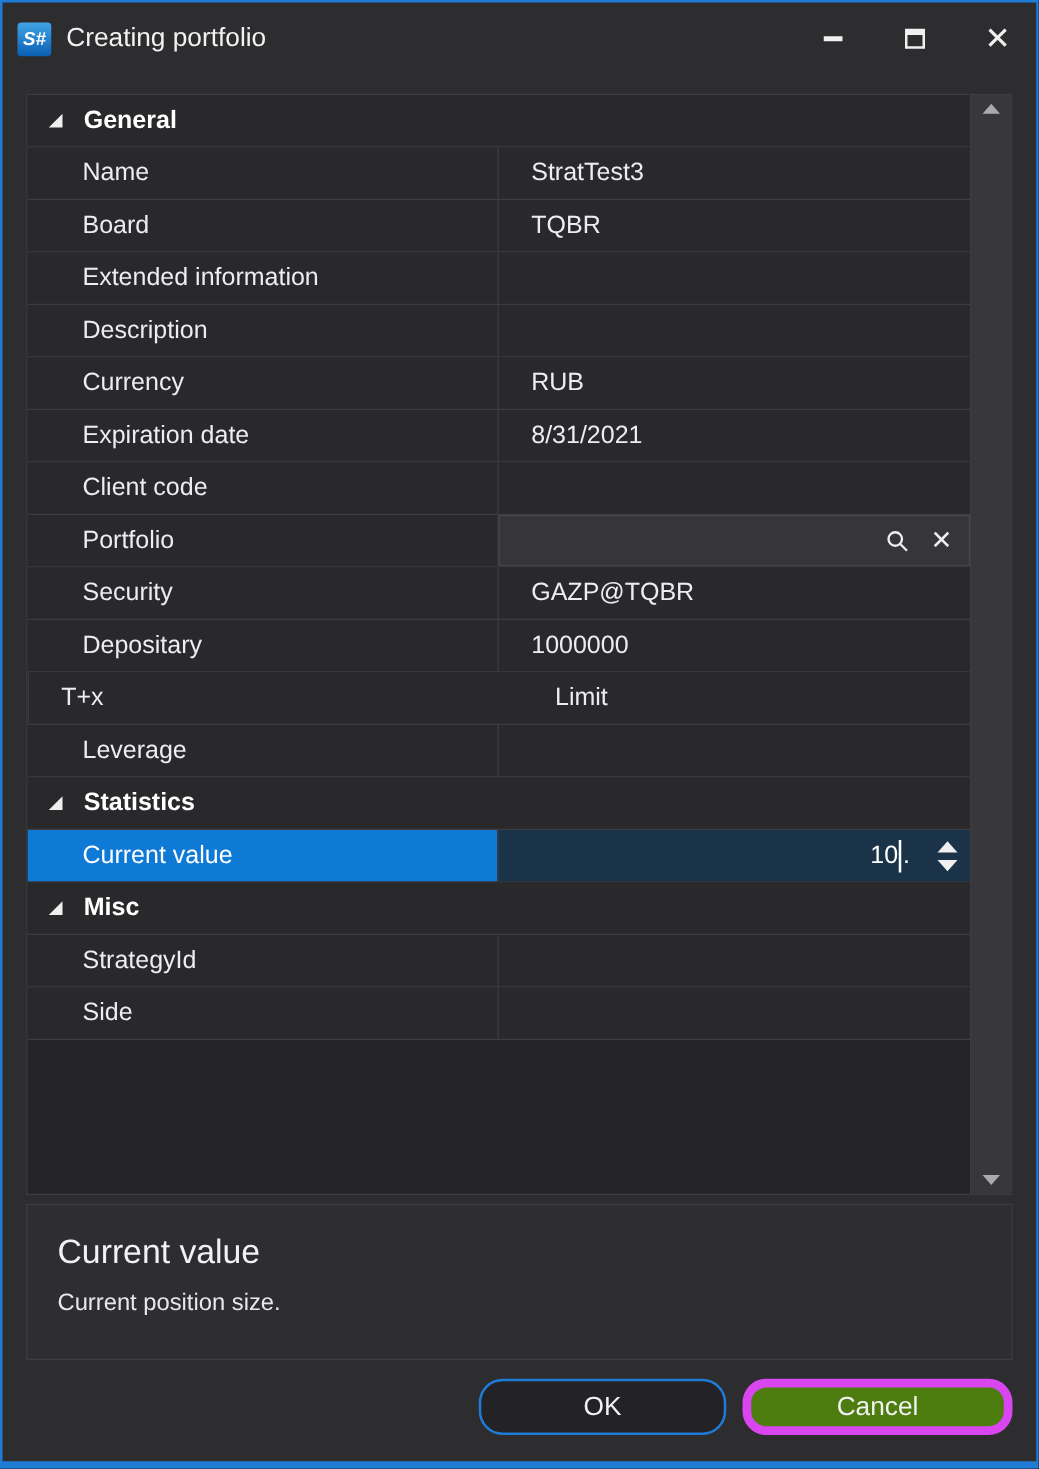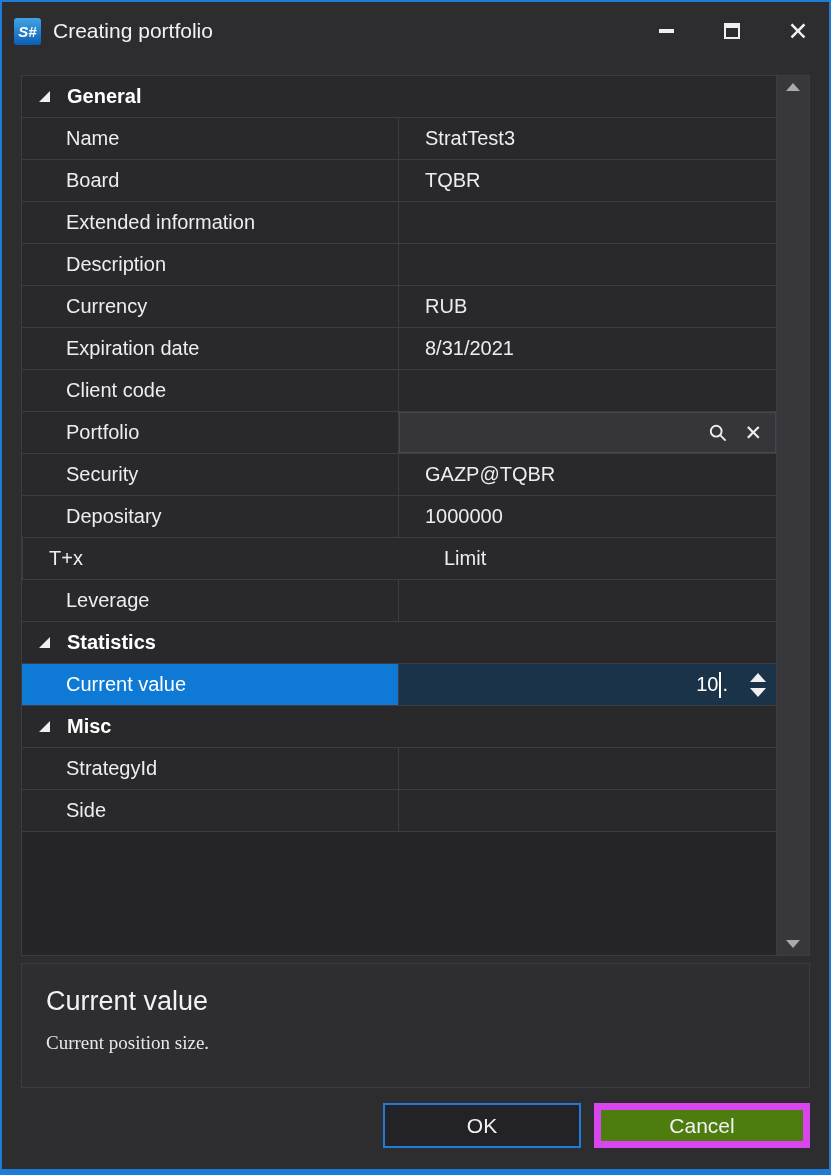--- a/index.html
+++ b/index.html
@@ -93,24 +93,24 @@
   .sa-down{width:0;height:0;border-left:7px solid transparent;border-right:7px solid transparent;border-top:8px solid var(--scroll-arrow);}
   .scroll-track-fill{flex:1 1 auto;}
   
   .descpanel{
     margin:7px 19px 0 19px;height:125px;flex:0 0 auto;
     border:1px solid var(--line);
     background:#2E2E31;
     padding:22px 24px 0 24px;
   }
   .desc-title{font-size:27px;color:#F2F2F4;}
-  .desc-text{font-size:19px;color:#E8E8EA;margin-top:15px;font-family:Liberation Serif, serif;}
+  .desc-text{font-size:19px;color:#E8E8EA;margin-top:15px;}
   
   .buttons{margin:15px 19px 0 0;display:flex;justify-content:flex-end;gap:13px;flex:0 0 auto;}
-  .btn{height:45px;font-family:"Liberation Sans",sans-serif;font-size:21px;color:#F2F2F2;cursor:default;}
+  .btn{height:45px;font-family:"Liberation Sans",sans-serif;font-size:21px;color:#F2F2F2;cursor:default;border-radius:19px;}
   .btn.ok{width:198px;background:#232327;border:2px solid var(--border-blue);}
   .btn.cancel{width:216px;background:#4d7c0f;border:7px solid #d946ef;}
 </style>
 </head>
 <body>
 
 <div class="window">
 
   <div class="titlebar">
     <div class="app-icon">

